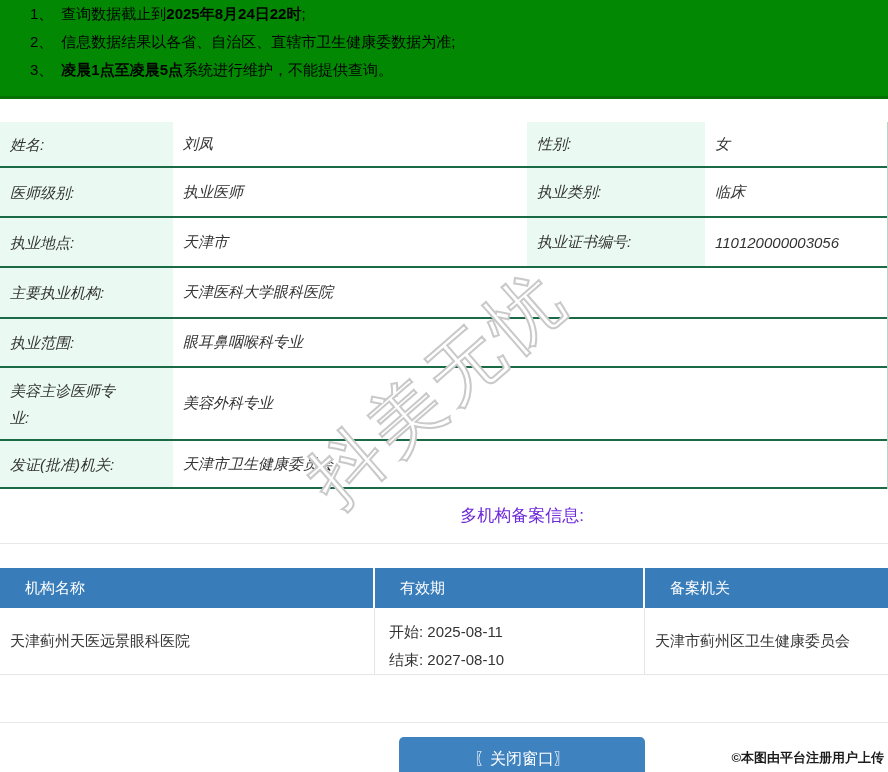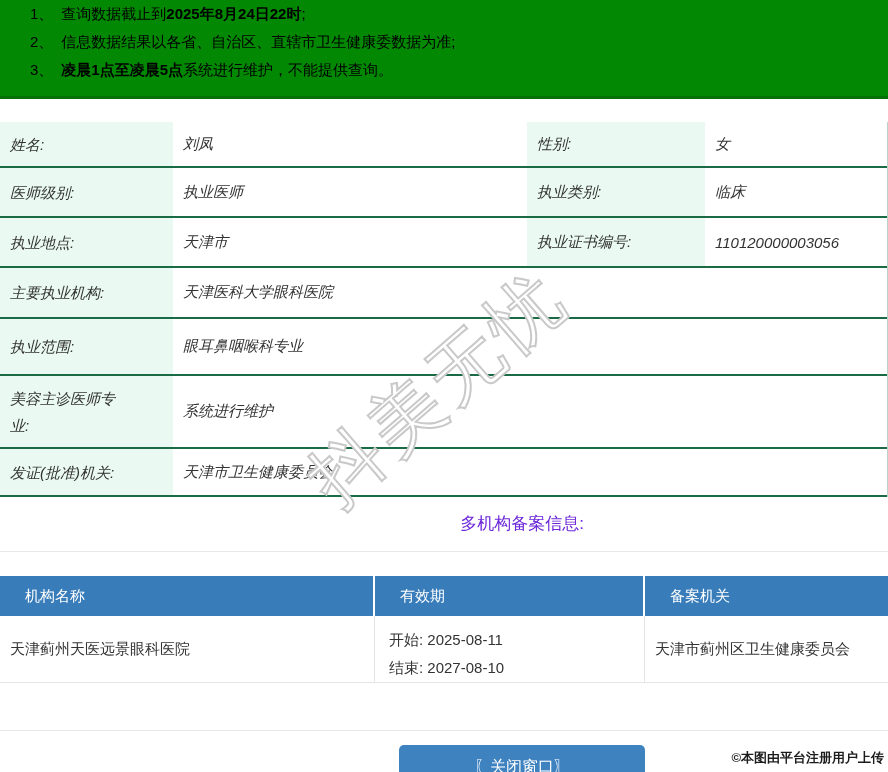--- a/index.html
+++ b/index.html
@@ -14,21 +14,21 @@
     width:888px;height:96px;background:#038803;
     border-bottom:3px solid #067206;box-sizing:content-box;
     color:#000000;font-size:15px;
   }
   .banner .line{line-height:28px;padding-left:30px;white-space:nowrap;}
   .banner .num{margin-right:8px;}
   .banner b{font-weight:bold;}
   
   .profile{width:888px;margin-top:23px;border-right:1px solid #b9d3c6;box-sizing:border-box;font-style:italic;}
   .prow{display:flex;border-bottom:2px solid #1a6a45;box-sizing:border-box;}
-  .h46{height:46px}.h50{height:50px}.h51{height:51px}.h49{height:57px}.h73{height:73px}.h48{height:48px}
+  .h46{height:46px}.h50{height:50px}.h51{height:51px}.h49{height:49px}.h73{height:73px}.h48{height:48px}
   .lcell{
     width:173px;background:#eafaf2;display:flex;align-items:center;
     padding:0 45px 0 10px;box-sizing:border-box;font-size:15px;line-height:27px;flex-shrink:0;
   }
   .lcell2{
     width:178px;background:#eafaf2;display:flex;align-items:center;
     padding:0 10px;box-sizing:border-box;font-size:15px;flex-shrink:0;
   }
   .vcell{
     width:354px;display:flex;align-items:center;
@@ -116,21 +116,21 @@
   <div class="prow h51">
     <div class="lcell">主要执业机构:</div>
     <div class="vwide">天津医科大学眼科医院</div>
   </div>
   <div class="prow h49">
     <div class="lcell">执业范围:</div>
     <div class="vwide">眼耳鼻咽喉科专业</div>
   </div>
   <div class="prow h73">
     <div class="lcell">美容主诊医师专业:</div>
-    <div class="vwide">系统进行维护</div>
+    <div class="vwide">美容外科专业</div>
   </div>
   <div class="prow h48">
     <div class="lcell">发证(批准)机关:</div>
     <div class="vwide">天津市卫生健康委员会</div>
   </div>
 </div>
 
 <div class="section-title-wrap">
   <span class="section-title">多机构备案信息:</span>
 </div>

